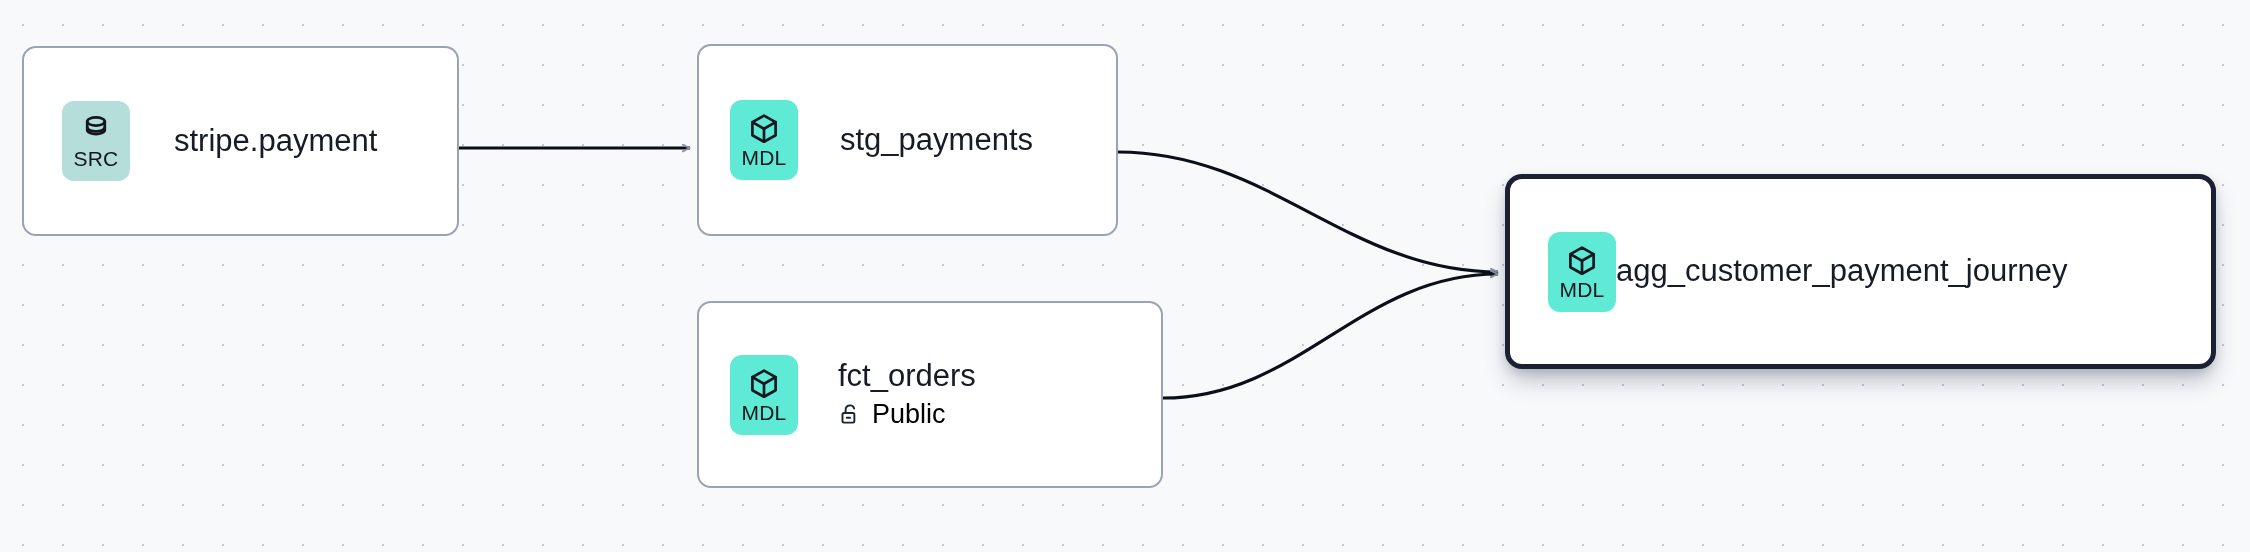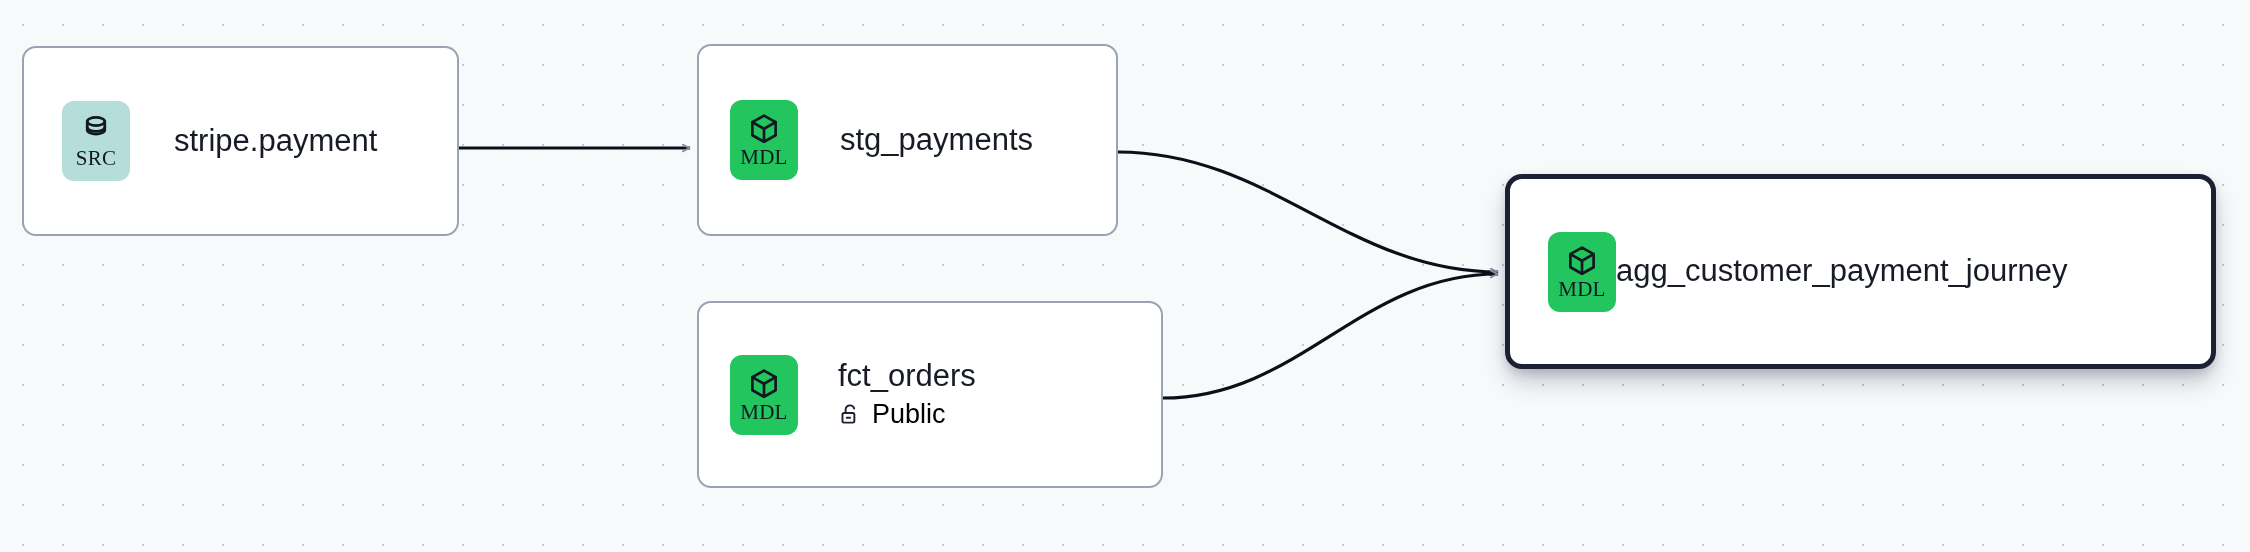--- a/index.html
+++ b/index.html
@@ -60,25 +60,24 @@
   .badge {
     flex: 0 0 auto;
     width: 68px;
     height: 80px;
     border-radius: 12px;
     display: flex;
     flex-direction: column;
     align-items: center;
     justify-content: center;
     gap: 1px;
-    font-family: Liberation Serif, serif;
   }
 
   .badge.src  { background: #b5ddd9; }
-  .badge.mdl  { background: #22c55e; }
+  .badge.mdl  { background: #5eead4; }
 
   .badge svg { display: block; }
 
   .badge-label {
     font-size: 21px;
     line-height: 1;
     color: #121722;
     letter-spacing: 0.2px;
     font-weight: 400;
   }

